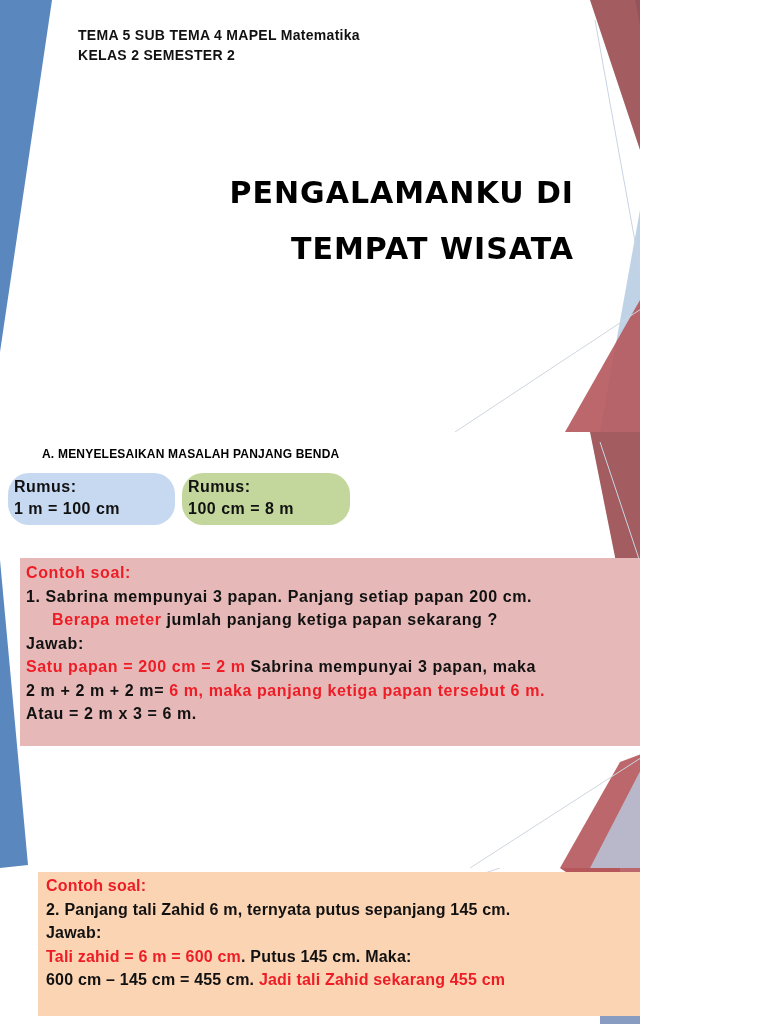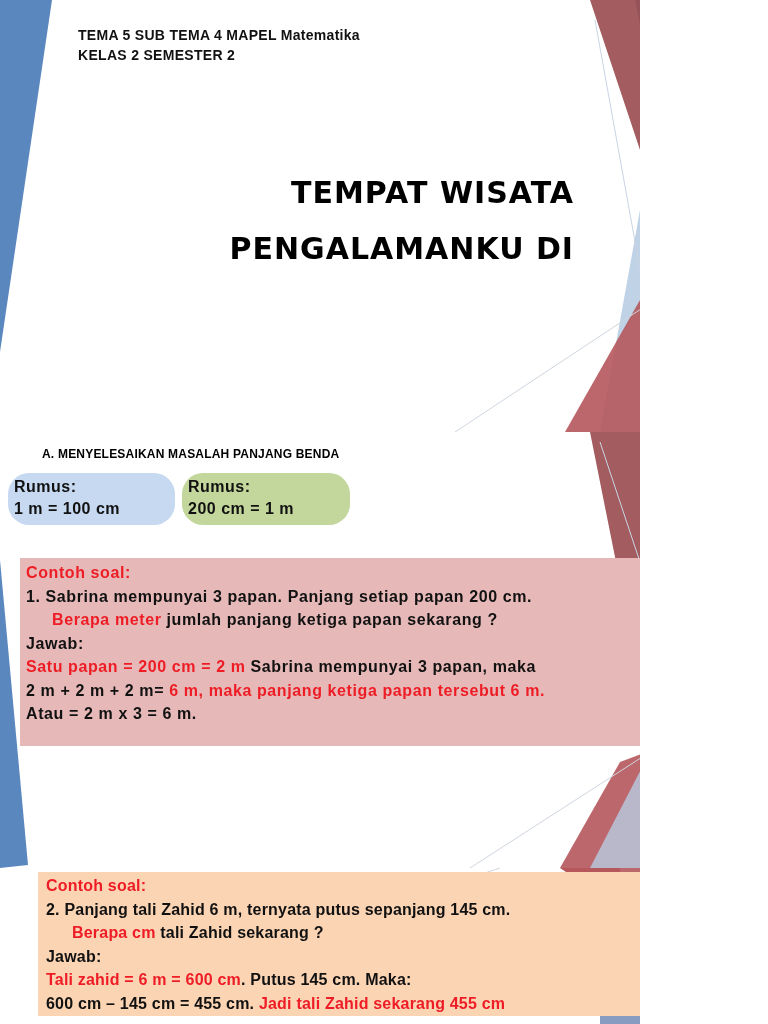--- a/index.html
+++ b/index.html
@@ -73,22 +73,22 @@
     <line x1="595" y1="20" x2="660" y2="380" stroke="#c9d4e3" stroke-width="1"></line>
     <line x1="455" y1="432" x2="700" y2="270" stroke="#cfd6df" stroke-width="1"></line>
   </svg>
 
   <div class="subtitle">
     <span class="l1">TEMA 5 SUB TEMA 4 MAPEL Matematika</span>
     <span class="l2">KELAS 2 SEMESTER 2</span>
   </div>
 
   <div class="main-title">
+    <div>PENGALAMANKU DI</div>
     <div>TEMPAT WISATA</div>
-    <div>PENGALAMANKU DI</div>
   </div>
 </div>
 
 <div id="slide2" class="slide">
   <svg class="deco" width="768" height="436" viewBox="0 0 768 436">
 
     <polygon points="0,128 28,433 0,436" fill="#5a87bd"></polygon>
 
     <polygon points="590,0 700,0 730,300 650,300" fill="#9b4f52" opacity="0.92"></polygon>
     <polygon points="660,0 768,0 768,436 700,436" fill="#5672a6" opacity="0.92"></polygon>
@@ -101,21 +101,21 @@
   </svg>
 
   <div class="section-heading">A. MENYELESAIKAN MASALAH PANJANG BENDA</div>
 
   <div class="rumus blue">
     <div>Rumus:</div>
     <div>1 m = 100 cm</div>
   </div>
   <div class="rumus green">
     <div>Rumus:</div>
-    <div>200 cm = 1 m</div>
+    <div>100 cm = 8 m</div>
   </div>
 
   <div class="example pink">
     <div class="line red">Contoh soal:</div>
     <div class="line blk">
       <span>1.</span>
       <span>Sabrina mempunyai 3 papan. Panjang setiap papan 200 cm.</span>
     </div>
     <div class="line indent"><span class="red">Berapa meter</span><span class="blk"> jumlah panjang ketiga papan sekarang ?</span></div>
     <div class="line blk">Jawab:</div>
@@ -133,18 +133,17 @@
     <line x1="440" y1="20" x2="500" y2="0" stroke="#cfd6df" stroke-width="1"></line>
     <polygon points="600,148 768,148 768,156 600,156" fill="#5672a6" opacity="0.7"></polygon>
   </svg>
 
   <div class="example peach">
     <div class="line red">Contoh soal:</div>
     <div class="line blk">
       <span>2.</span>
       <span>Panjang tali Zahid 6 m, ternyata putus sepanjang 145 cm.</span>
     </div>
-    <div class="line indent"><span class="red">Berapa cm</span><span class="blk"> tali Zahid sekarang ?</span></div>
     <div class="line blk">Jawab:</div>
     <div class="line"><span class="red">Tali zahid = 6 m = 600 cm</span><span class="blk">. Putus 145 cm. Maka:</span></div>
     <div class="line"><span class="blk">600 cm – 145 cm = 455 cm. </span><span class="red">Jadi tali  Zahid sekarang 455 cm</span></div>
   </div>
 </div>
 
 </body></html>

